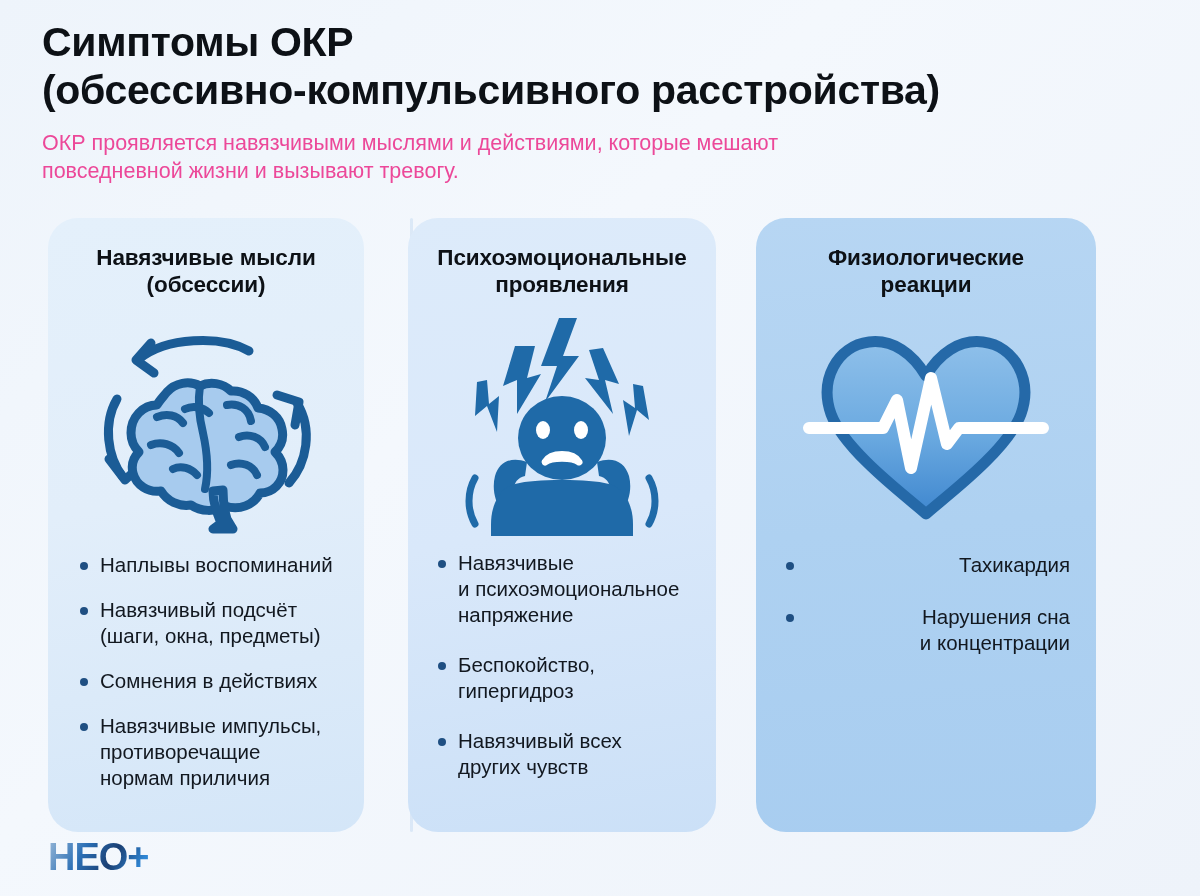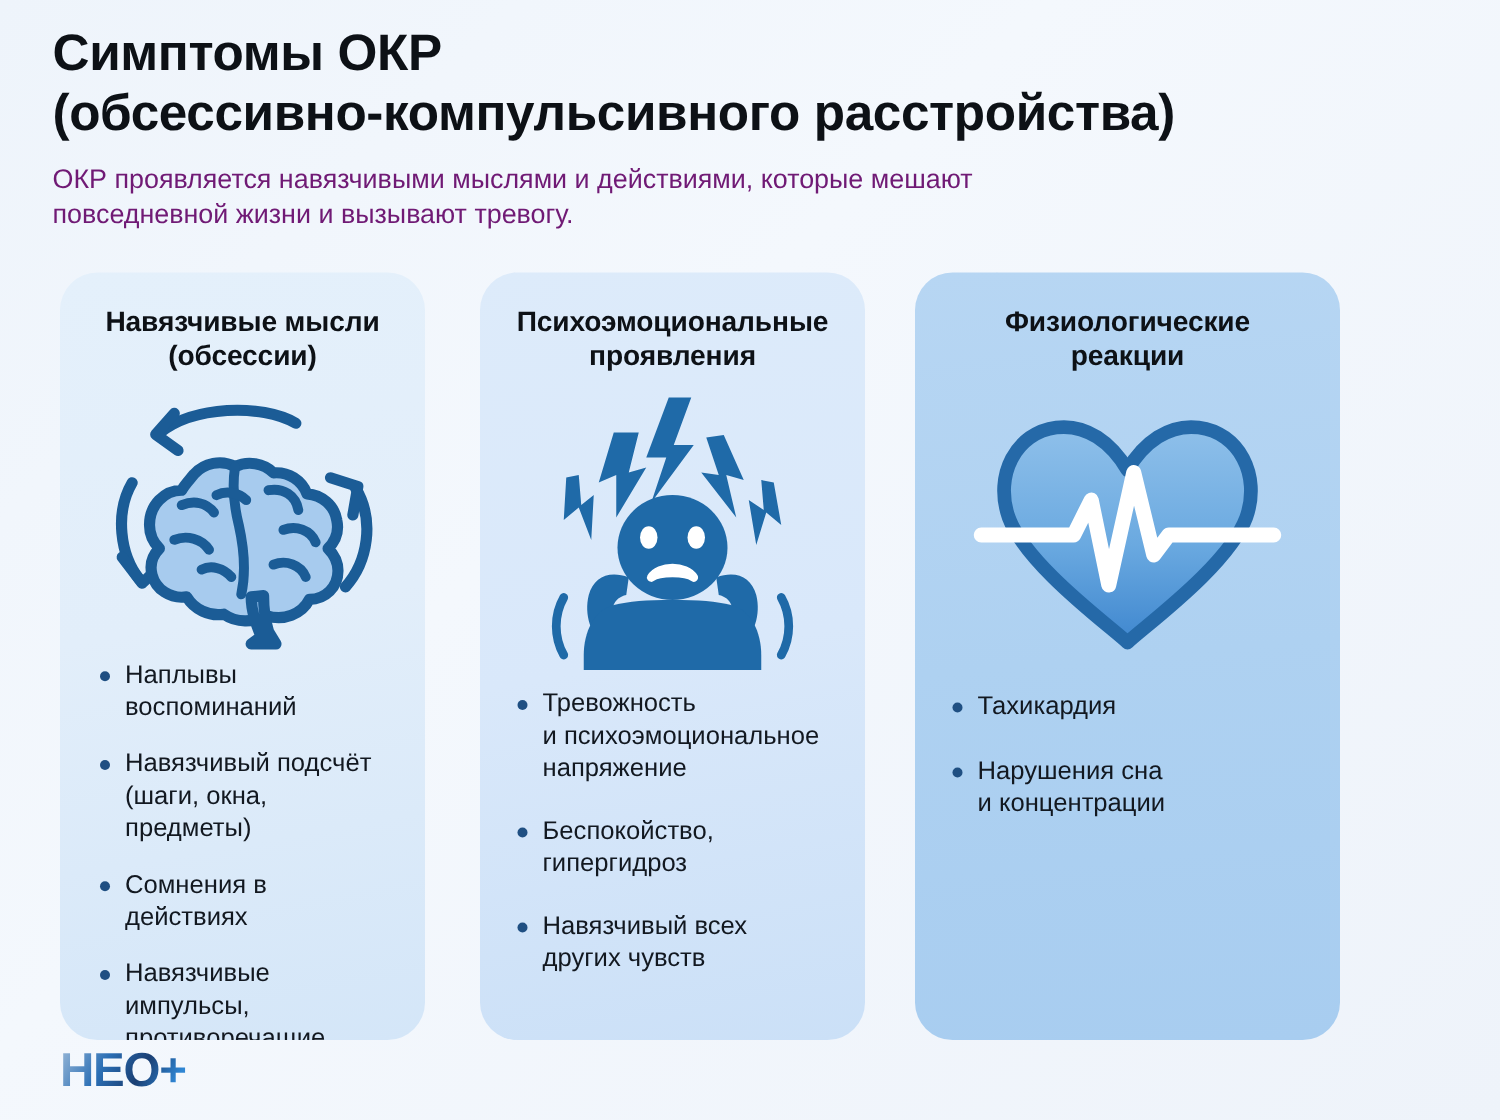--- a/index.html
+++ b/index.html
@@ -36,21 +36,21 @@
     line-height: 1.18;
     letter-spacing: -0.3px;
     color: #0d1116;
     margin: 0;
     white-space: pre-line;
   }
   .subtitle {
     margin: 14px 0 0 0;
     font-size: 21.5px;
     line-height: 1.33;
-    color: #701a75;
+    color: #ec4899;
     font-weight: 400;
     white-space: pre-line;
     max-width: 1040px;
   }
 
   
   .cards {
     position: absolute;
     left: 48px;
     top: 218px;
@@ -62,21 +62,21 @@
   .card {
     position: relative;
     border-radius: 30px;
     box-sizing: border-box;
     padding: 22px 22px 18px 22px;
     display: flex;
     flex-direction: column;
     overflow: hidden;
   }
   .card-1 {
-    width: 292px;
+    width: 316px;
     background: linear-gradient(170deg, #e4f0fb 0%, #e2eefa 45%, #d4e6f8 100%);
   }
   .card-2 {
     width: 308px;
     margin-left: 44px;
     background: linear-gradient(170deg, #ddebfa 0%, #d9e8fa 50%, #cbe0f7 100%);
   }
   .card-3 {
     width: 340px;
     margin-left: 40px;
@@ -140,21 +140,21 @@
     top: 10px;
     width: 8px;
     height: 8px;
     border-radius: 50%;
     background: #1f4f82;
   }
   .card-1 .bullets { padding-top: 2px; }
   .card-2 .bullets { padding-top: 0px; padding-left: 8px; }
   .card-3 .bullets { padding-top: 2px; padding-left: 8px; }
   .card-2 .bullets li { margin-bottom: 24px; }
-  .card-3 .bullets li { margin-bottom: 26px; }
+  .card-3 .bullets li { margin-bottom: 26px; text-align: right; }
 
   
   .logo {
     position: absolute;
     left: 48px;
     bottom: 16px;
     display: flex;
     align-items: center;
     height: 46px;
   }
@@ -264,21 +264,21 @@
             <ellipse cx="144" cy="120" rx="7" ry="9"></ellipse>
           </g>
           <path d="M108 152 C114 142, 136 142, 142 152 C136 147, 114 147, 108 152 Z" fill="#ffffff" stroke="#ffffff" stroke-width="7" stroke-linejoin="round"></path>
           <g stroke="#1f6aa8" stroke-width="7" fill="none" stroke-linecap="round">
             <path d="M38 168 C30 182, 30 200, 38 214"></path>
             <path d="M212 168 C220 182, 220 200, 212 214"></path>
           </g>
         </svg>
       </div>
       <ul class="bullets">
-        <li>Тревожность
+        <li>Навязчивые
 и психоэмоциональное
 напряжение</li>
         <li>Беспокойство,
 гипергидроз</li>
         <li>Навязчивый всех
 других чувств</li>
       </ul>
     </div>
 
     <div class="card card-3">

